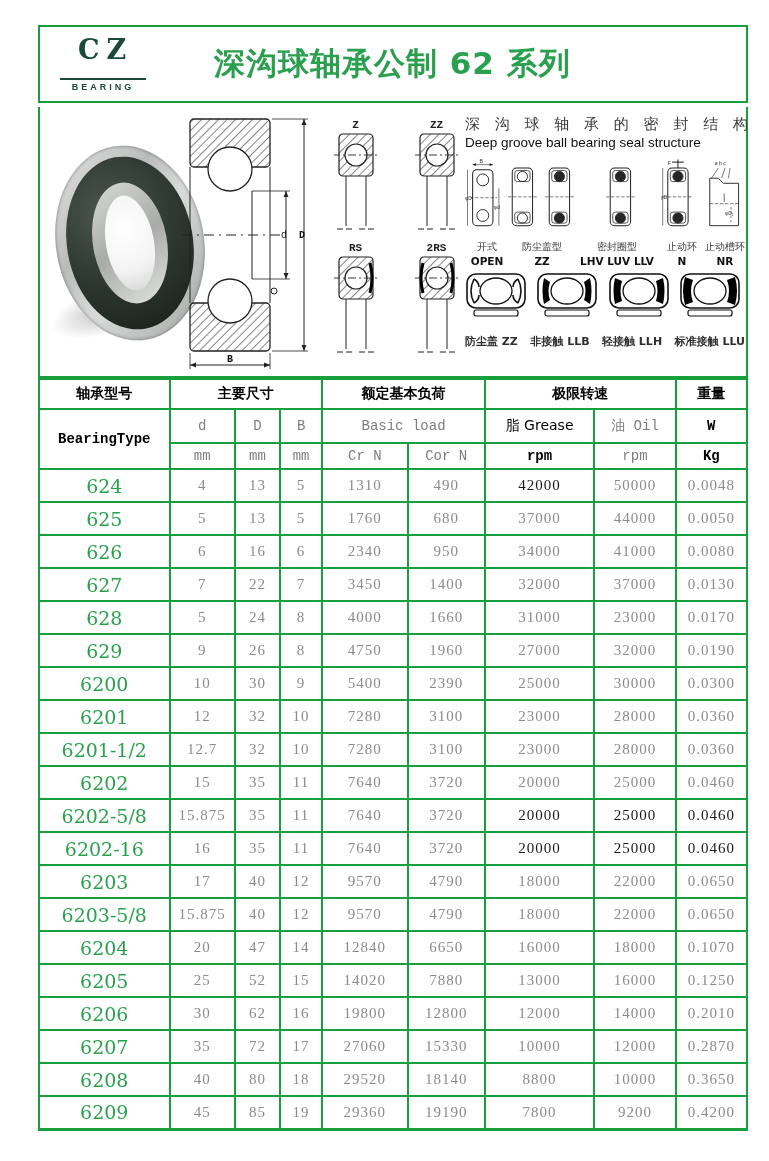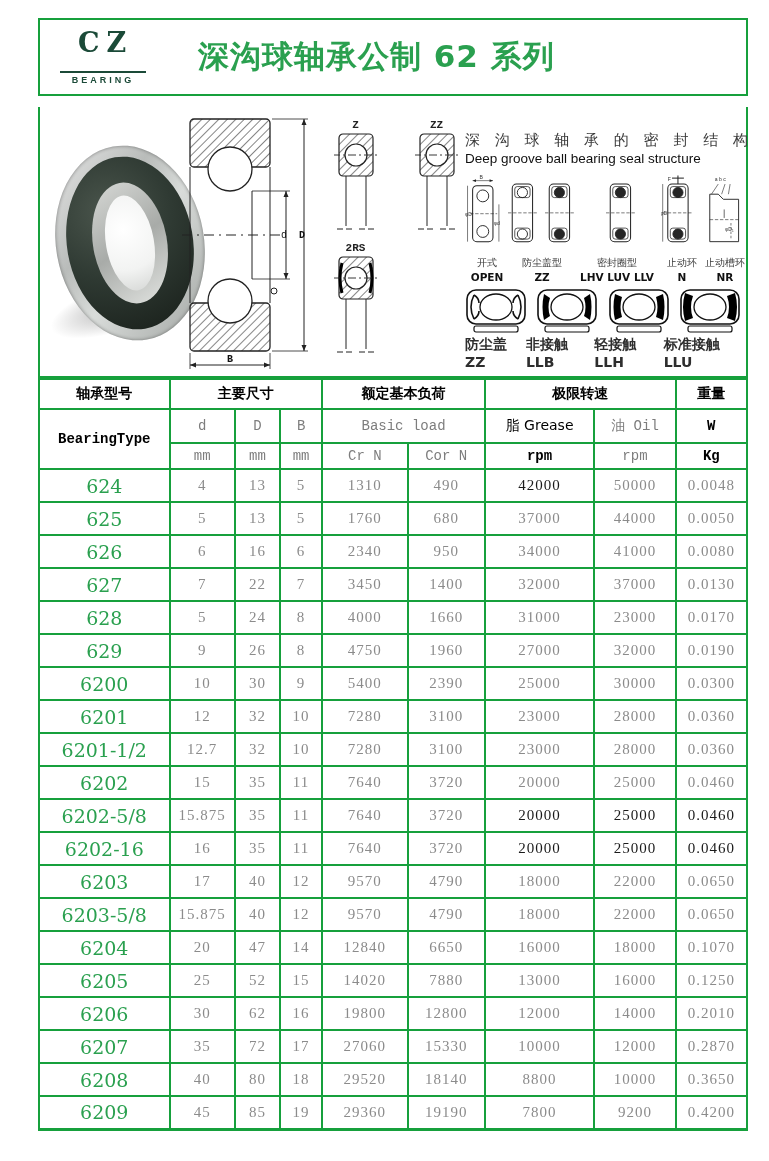--- a/index.html
+++ b/index.html
@@ -9,30 +9,30 @@
     --gray:#8b8b8b;
     --dark:#1a1a1a;
   }
   *{box-sizing:border-box;margin:0;padding:0}
   body{
     width:769px;height:1161px;position:relative;background:#fff;
     font-family:"Liberation Sans",sans-serif;overflow:hidden;
   }
   
   .header-box{
-    position:absolute;left:38px;top:18px;width:710px;height:78px;
+    position:absolute;left:38px;top:25px;width:710px;height:78px;
     border:2px solid var(--green);display:flex;align-items:center;background:#fff;
   }
   .logo{margin-left:20px;color:var(--logo-green);text-align:center;width:86px}
   .logo-cz{font-family:"DejaVu Serif",serif;font-weight:bold;font-size:27px;
     letter-spacing:7px;line-height:26px;padding-left:5px}
   .logo-bearing{font-size:9px;font-weight:bold;letter-spacing:3px;
     border-top:2px solid var(--logo-green);margin-top:15px;padding-top:2px}
   .page-title{
-    margin-left:52px;color:var(--green-text);font-size:31px;font-weight:bold;
+    margin-left:68px;color:var(--green-text);font-size:31px;font-weight:bold;
     font-family:"DejaVu Sans","Liberation Sans",sans-serif;letter-spacing:1px;
   }
   
   .images-box{
     position:absolute;left:38px;top:107px;width:710px;height:271px;
     border:2px solid var(--green);border-top:none;background:#fff;
   }
   .photo-wrap{position:absolute;left:8px;top:36px;width:162px;height:208px}
   .photo-shadow{position:absolute;left:0px;top:140px;width:140px;height:48px;
     background:radial-gradient(closest-side,rgba(90,90,90,.45),rgba(0,0,0,0));
@@ -46,34 +46,34 @@
     background:linear-gradient(155deg,#d7d9d6 0%,#a8aba8 50%,#e2e4e1 100%)}
   .ring-hole{position:absolute;left:13px;top:13px;right:13px;bottom:13px;border-radius:50%;
     background:radial-gradient(circle at 40% 35%,#ffffff 0%,#f2f3f2 60%,#d4d6d4 100%)}
   .section-svg{position:absolute;left:142px;top:6px}
   .variants{position:absolute;left:282px;top:12px;width:148px;
     display:grid;grid-template-columns:1fr 1fr;column-gap:14px;row-gap:6px}
   .variant{display:flex;flex-direction:column;align-items:center}
   .variant-label{font-family:"Liberation Mono",monospace;font-size:11px;color:#222;
     font-weight:bold;margin-bottom:1px}
   
-  .seal{position:absolute;left:425px;top:24px;width:280px;height:260px}
+  .seal{position:absolute;left:425px;top:8px;width:280px;height:260px}
   .seal-title-cn{font-family:"DejaVu Serif",serif;font-size:15px;color:#3c3c3c;
     letter-spacing:5px;white-space:nowrap}
   .seal-title-en{font-size:13.5px;color:#101010;margin-top:1px;letter-spacing:0px}
   .seal-row1{display:flex;align-items:flex-end;margin-top:3px;height:86px}
   .seal-labels{display:flex;font-size:10px;color:#3a3a3a;margin-top:1px;
     font-family:"DejaVu Sans",sans-serif}
   .seal-labels span{text-align:center}
   .seal-labels .w1{width:44px}.seal-labels .w2{width:66px}.seal-labels .w3{width:84px}
   .seal-labels .w4{width:46px}.seal-labels .w5{width:40px}
   .seal-labels-en{font-weight:bold;color:#111;font-size:10.5px}
   .seal-row2{display:flex;justify-content:space-between;margin-top:3px;padding:0 1px}
-  .seal-labels2{display:flex;justify-content:flex-start;font-size:14px;
-    color:#2e2e2e;margin-top:2px;font-weight:bold;font-family:"DejaVu Sans",sans-serif}
+  .seal-labels2{display:flex;justify-content:space-between;font-size:11px;
+    color:#2e2e2e;margin-top:16px;font-weight:bold;font-family:"DejaVu Sans",sans-serif}
   
   table.spec{
     position:absolute;left:38px;top:378px;width:710px;border-collapse:collapse;
     table-layout:fixed;background:#fff;
     border:2px solid var(--green);border-bottom:3px solid var(--green);
   }
   table.spec th,table.spec td{
     border:2px solid var(--green);text-align:center;vertical-align:middle;overflow:hidden;
   }
   tr.h1 th{height:30px;font-size:14px;color:#000;font-weight:bold;
@@ -161,20 +161,33 @@
         <line x1="32" y1="44" x2="32" y2="94" stroke="#222" stroke-width="1"></line>
         <line x1="3" y1="97" x2="19" y2="97" stroke="#222" stroke-width="1" stroke-dasharray="6 3"></line>
         <line x1="25" y1="97" x2="41" y2="97" stroke="#222" stroke-width="1" stroke-dasharray="6 3"></line>
       </svg>
     </div>
     <div class="variant">
       <div class="variant-label">ZZ</div>
       <svg width="44" height="104" viewBox="0 0 44 104">
         <rect x="5" y="2" width="34" height="42" fill="url(#hatch)" stroke="#222" stroke-width="1.2" rx="4"></rect>
         <circle cx="22" cy="23" r="11" fill="#fff" stroke="#222" stroke-width="1.2"></circle>
+        <line x1="-2" y1="23" x2="46" y2="23" stroke="#222" stroke-width=".9" stroke-dasharray="8 3 2 3"></line>
+        <line x1="12" y1="44" x2="12" y2="94" stroke="#222" stroke-width="1"></line>
+        <line x1="32" y1="44" x2="32" y2="94" stroke="#222" stroke-width="1"></line>
+        <line x1="3" y1="97" x2="19" y2="97" stroke="#222" stroke-width="1" stroke-dasharray="6 3"></line>
+        <line x1="25" y1="97" x2="41" y2="97" stroke="#222" stroke-width="1" stroke-dasharray="6 3"></line>
+      </svg>
+    </div>
+    <div class="variant">
+      <div class="variant-label">RS</div>
+      <svg width="44" height="104" viewBox="0 0 44 104">
+        <rect x="5" y="2" width="34" height="42" fill="url(#hatch)" stroke="#222" stroke-width="1.2" rx="4"></rect>
+        <circle cx="22" cy="23" r="11" fill="#fff" stroke="#222" stroke-width="1.2"></circle>
+        <path d="M36,8 q4,15 0,30" stroke="#000" stroke-width="3" fill="none"></path>
         <line x1="-2" y1="23" x2="46" y2="23" stroke="#222" stroke-width=".9" stroke-dasharray="8 3 2 3"></line>
         <line x1="12" y1="44" x2="12" y2="94" stroke="#222" stroke-width="1"></line>
         <line x1="32" y1="44" x2="32" y2="94" stroke="#222" stroke-width="1"></line>
         <line x1="3" y1="97" x2="19" y2="97" stroke="#222" stroke-width="1" stroke-dasharray="6 3"></line>
         <line x1="25" y1="97" x2="41" y2="97" stroke="#222" stroke-width="1" stroke-dasharray="6 3"></line>
       </svg>
     </div>
     <div class="variant">
       <div class="variant-label">2RS</div>
       <svg width="44" height="104" viewBox="0 0 44 104">

